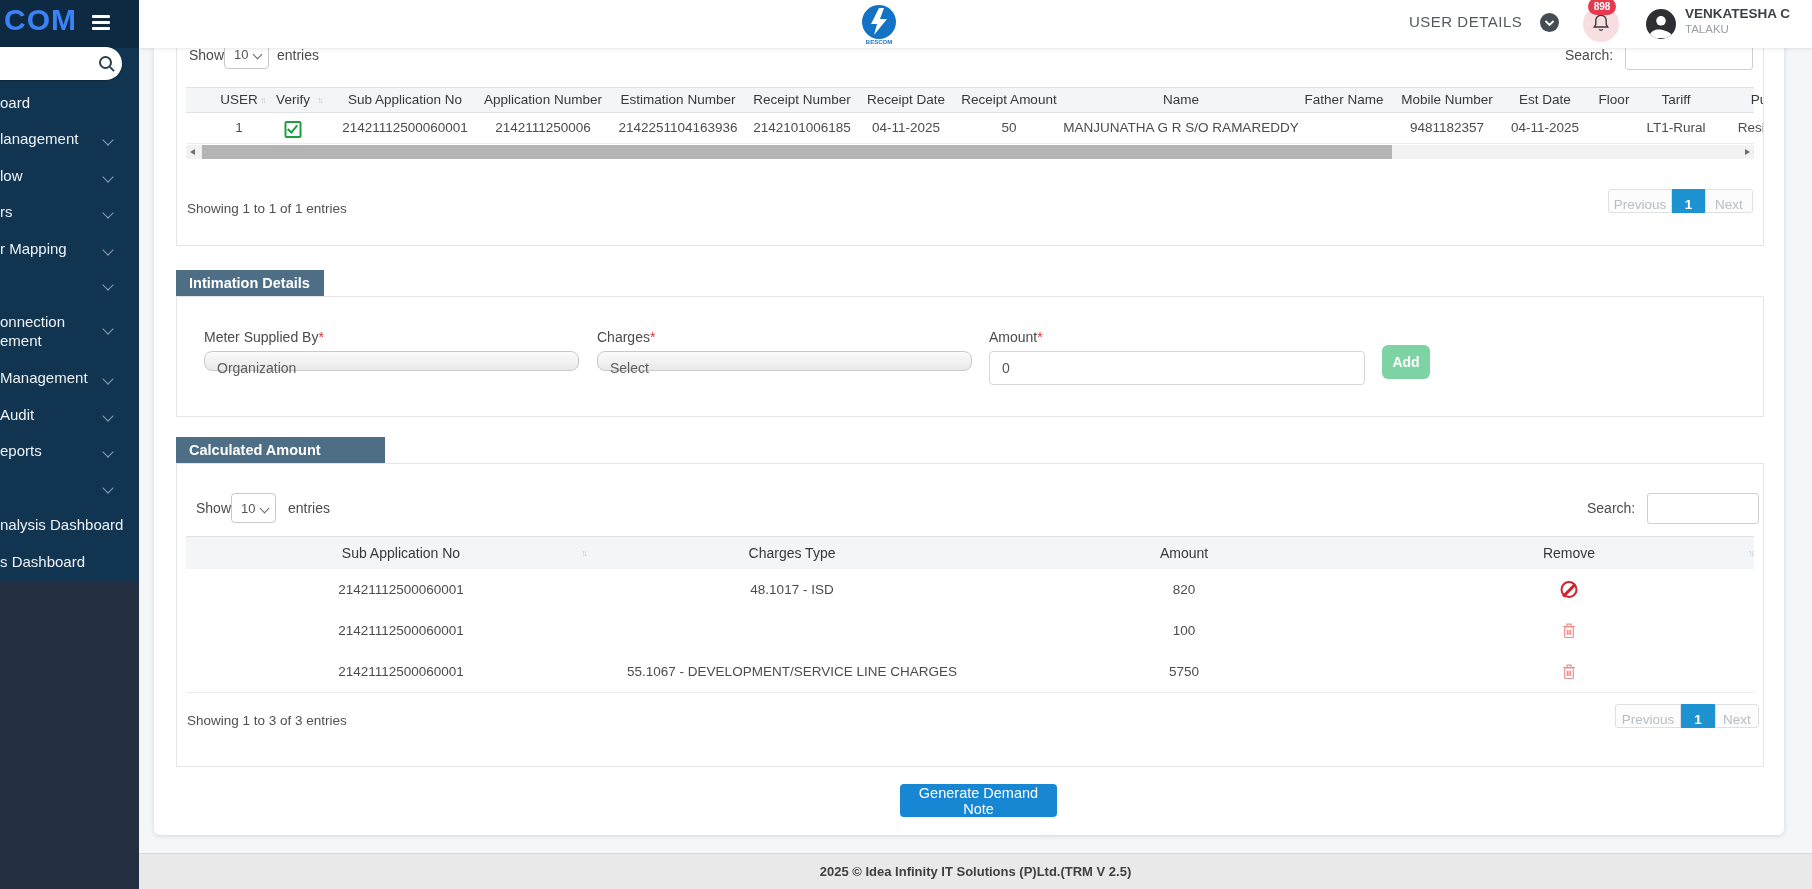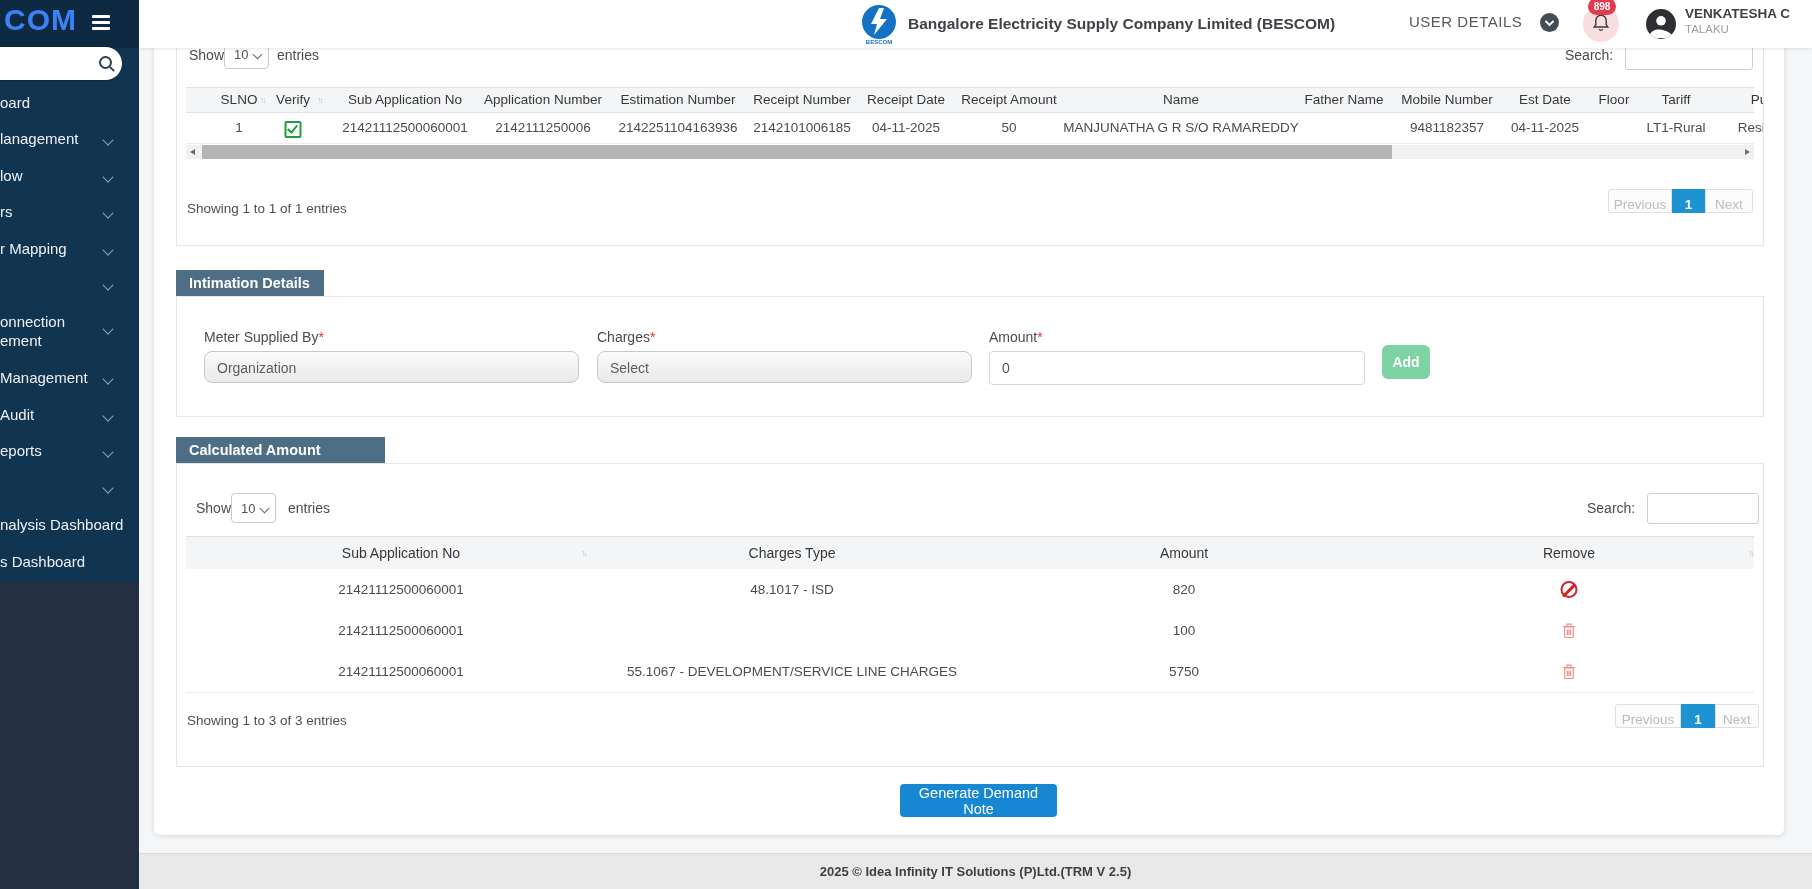--- a/index.html
+++ b/index.html
@@ -51,21 +51,21 @@
   .cell{position:absolute;transform:translateX(-50%);white-space:nowrap;}
   .hc{font-size:13.5px;color:#383838;}
   .vc{font-size:13.5px;color:#4c4c4c;}
   .sort{position:absolute;font-size:9px;color:#c3c3c3;letter-spacing:-2px;}
   .summary{position:absolute;font-size:13.5px;color:#4f4f4f;}
   .pgbtn{position:absolute;height:24px;line-height:29px;text-align:center;font-size:13.5px;color:#b7bec4;
          background:#fcfcfc;border:1px solid #e0e0e0;box-sizing:border-box;cursor:default;}
   .pgactive{background:#1d93d2;border-color:#1d93d2;color:#fff;font-weight:bold;cursor:pointer;}
   .checkbox{position:absolute;width:13px;height:13px;border:2px solid #1e9e40;border-radius:2px;transform:translateX(-50%);}
   .checkbox::after{content:"";position:absolute;left:3px;top:0px;width:4px;height:8px;border:solid #1e9e40;border-width:0 2px 2px 0;transform:rotate(40deg);}
-  .gsel{position:absolute;height:32px;border:1px solid #c9c9c9;border-radius:8px;box-sizing:border-box;
+  .gsel{position:absolute;height:20px;border:1px solid #c9c9c9;border-radius:8px;box-sizing:border-box;
         background:linear-gradient(#fbfbfb,#e9e9e9);font-size:14px;color:#5d5d5d;line-height:32px;padding-left:12px;cursor:pointer;}
   .ginput{position:absolute;height:34px;border:1px solid #d6d6d6;border-radius:4px;box-sizing:border-box;
           background:#fff;font-size:14px;color:#555;padding-left:12px;outline:none;font-family:inherit;}
   .req{color:#e03131;}
   #add-btn{position:absolute;width:48px;height:34px;background:#7ed3a4;border:none;border-radius:6px;
            color:#fff;font-size:14px;font-weight:bold;cursor:pointer;}
   .ban{position:absolute;width:13px;height:13px;border:2.5px solid #d3222a;border-radius:50%;transform:translateX(-50%);}
   .ban::after{content:"";position:absolute;left:-2px;top:5.5px;width:17px;height:2.5px;background:#d3222a;transform:rotate(-45deg);}
   .trash{position:absolute;transform:translateX(-50%);}
   
@@ -91,21 +91,21 @@
       <span class="ctl-label" style="left:12px;top:26px;">Show</span>
       <div class="psize" style="left:47px;top:18px;">
         <span>10</span>
         <span class="selchev"></span>
       </div>
       <span class="ctl-label" style="left:100px;top:26px;">entries</span>
       <span class="ctl-label" style="left:1388px;top:26px;">Search:</span>
       <input class="searchbox" style="left: 1448px; top: 18px; width: 128px;">
 
       <div class="theadrow" style="left:9px;top:66px;width:1568px;height:24px;">
-        <span class="cell hc" style="left:53px;line-height:24px;">SLNO</span>
+        <span class="cell hc" style="left:53px;line-height:24px;">USER</span>
         <span class="sort" style="left:74px;top:7px;">↑↓</span>
         <span class="cell hc" style="left:107px;line-height:24px;">Verify</span>
         <span class="sort" style="left:131px;top:7px;">↑↓</span>
         <span class="cell hc" style="left:219px;line-height:24px;">Sub Application No</span>
         <span class="cell hc" style="left:357px;line-height:24px;">Application Number</span>
         <span class="cell hc" style="left:492px;line-height:24px;">Estimation Number</span>
         <span class="cell hc" style="left:616px;line-height:24px;">Receipt Number</span>
         <span class="cell hc" style="left:720px;line-height:24px;">Receipt Date</span>
         <span class="cell hc" style="left:823px;line-height:24px;">Receipt Amount</span>
         <span class="cell hc" style="left:995px;line-height:24px;">Name</span>
@@ -233,21 +233,20 @@
 
     <button id="gen-btn">Generate Demand Note</button>
   </div>
 
   <div id="header" class="abs">
     <svg id="hdr-logo" viewBox="0 0 36 36">
       <circle cx="18" cy="18" r="17" fill="#1472c4"></circle>
       <path d="M18 4 L10 20 h6 l-3 11 L26 15 h-7 l4-11z" fill="#fff"></path>
     </svg>
     <span id="hdr-logo-text">BESCOM</span>
-    <span id="hdr-title">Bangalore Electricity Supply Company Limited (BESCOM)</span>
     <span id="user-details">USER DETAILS</span>
     <svg id="ud-chev" width="19" height="19" viewBox="0 0 19 19">
       <circle cx="9.5" cy="9.5" r="9.5" fill="#454d54"></circle>
       <path d="M5.5 8l4 4 4-4" stroke="#fff" stroke-width="1.8" fill="none"></path>
     </svg>
     <div id="bell-wrap"></div>
     <svg id="bell-svg" width="18" height="21" viewBox="0 0 18 21">
       <path d="M9 2.2a5.2 5.2 0 0 0-5.2 5.2v4.2L2.2 14h13.6l-1.6-2.4V7.4A5.2 5.2 0 0 0 9 2.2z" fill="none" stroke="#3a3a3a" stroke-width="1.4"></path>
       <path d="M7.3 16.3a1.9 1.9 0 0 0 3.4 0" stroke="#3a3a3a" stroke-width="1.4" fill="none"></path>
     </svg>

